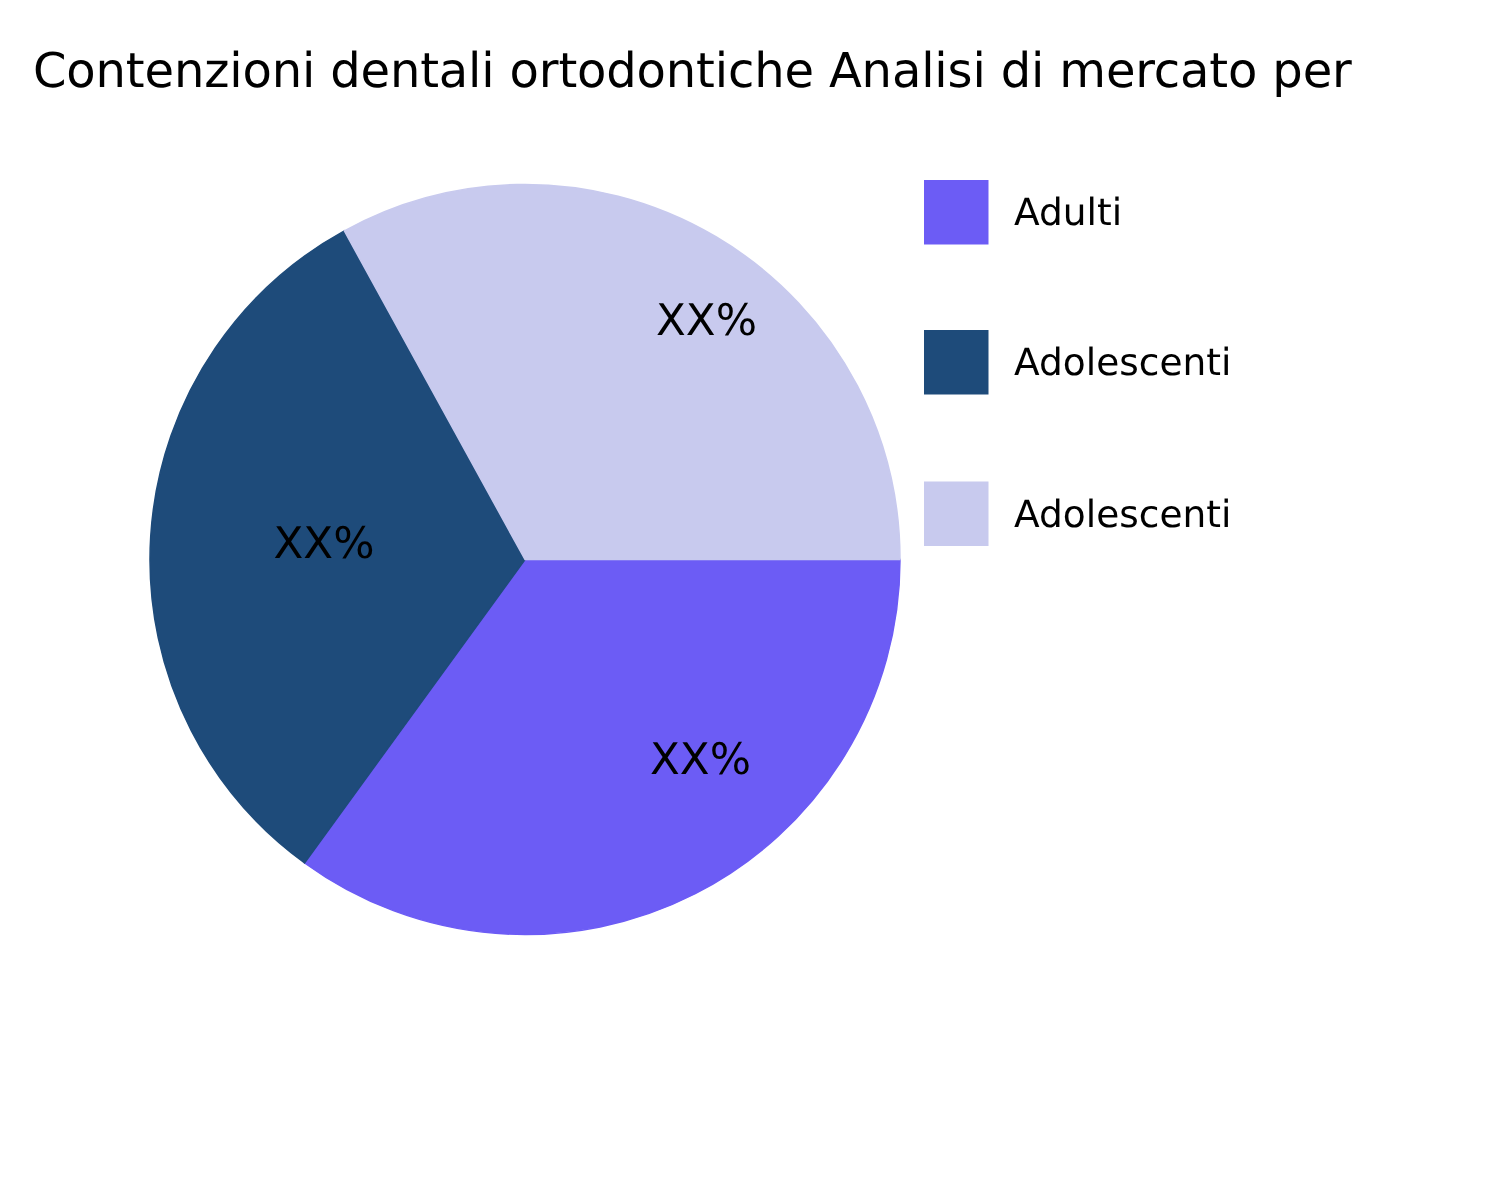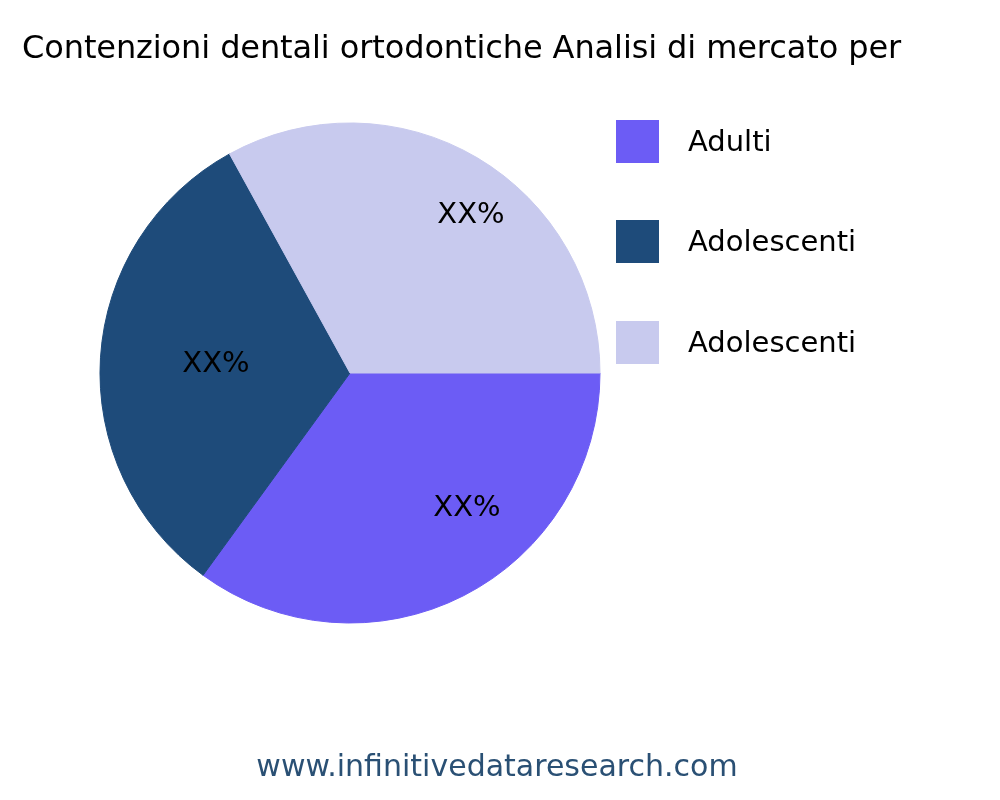--- a/index.html
+++ b/index.html
@@ -85,25 +85,25 @@
 
   .legend-swatch {
     position: absolute;
     left: 1px;
     top: 0px;
     width: 43px;
     height: 43px;
   }
   .legend-label {
     position: absolute;
-    left: 73px;
+    left: 61px;
     top: 0px;
     height: 43px;
     line-height: 43px;
-    font-size: 29px;
+    font-size: 25px;
     color: #000000;
     white-space: nowrap;
   }
 
   
   #footer-url {
     position: absolute;
     left: 0;
     top: 748px;
     width: 1000px;
@@ -144,15 +144,14 @@
     <div class="legend-row legend-row-1">
       <span class="legend-swatch" id="legend-swatch-1" style="background: rgb(30, 75, 122);"></span>
       <span class="legend-label">Adolescenti</span>
     </div>
     <div class="legend-row legend-row-2">
       <span class="legend-swatch" id="legend-swatch-2" style="background: rgb(200, 202, 238);"></span>
       <span class="legend-label">Adolescenti</span>
     </div>
   </div>
 
-  <div id="footer-url">www.infinitivedataresearch.com</div>
 
 </div>
 
 </body></html>

